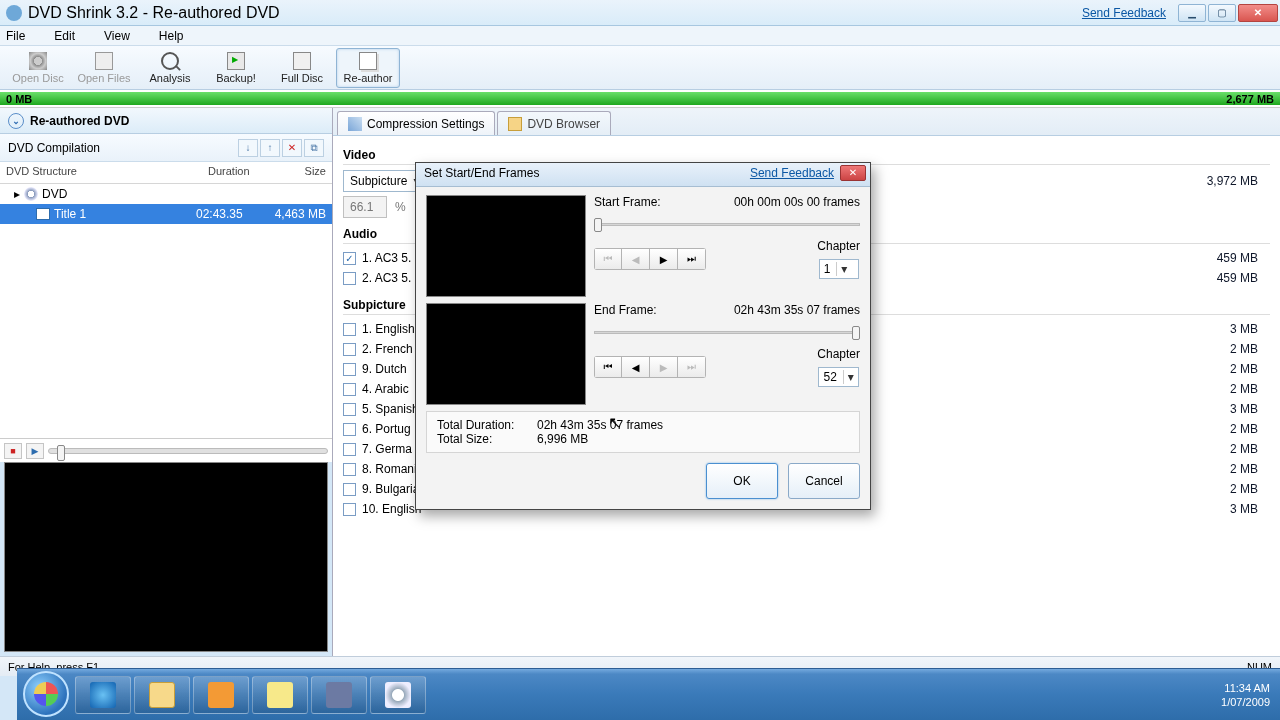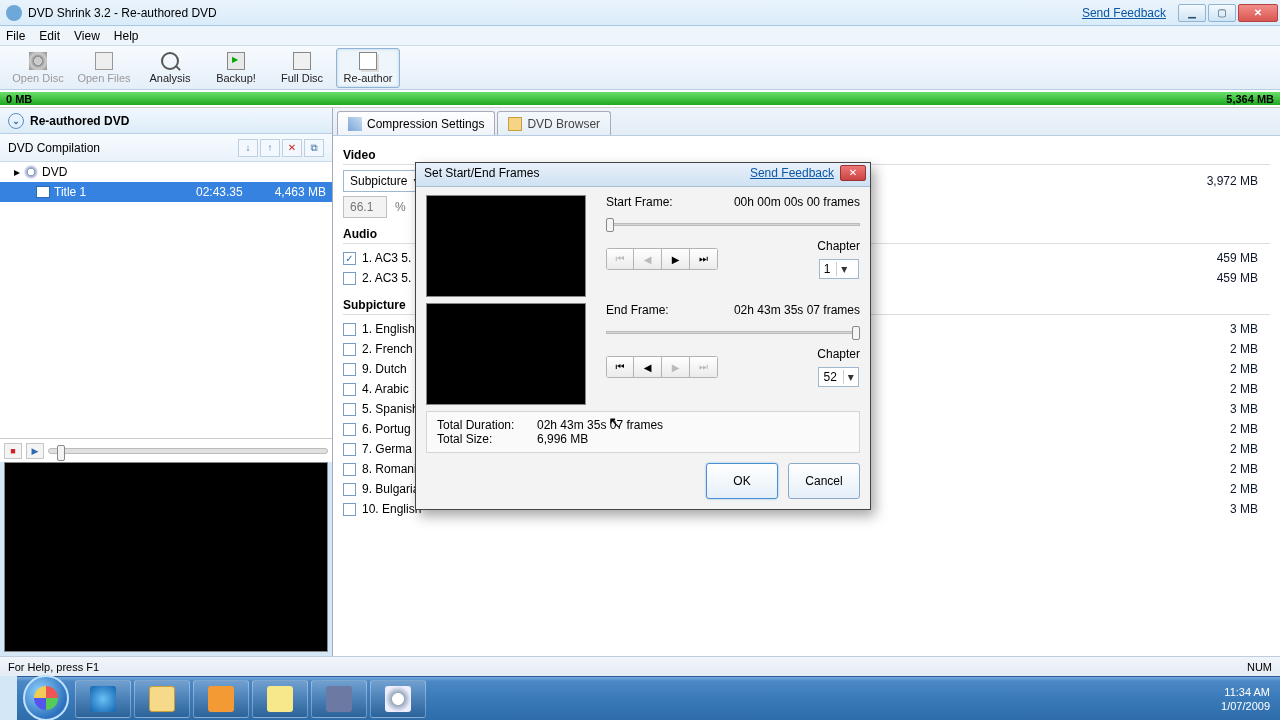--- a/index.html
+++ b/index.html
@@ -1,30 +1,30 @@
 <!DOCTYPE html>
 <html><head>
 <meta charset="utf-8">
 <style>
 * { box-sizing: border-box; margin: 0; padding: 0; }
 body { font-family: "Segoe UI", Tahoma, sans-serif; font-size: 12px; background: #d4e7f7; width: 1280px; height: 720px; overflow: hidden; position: relative; }
 
 
 .titlebar { height: 26px; background: linear-gradient(#eaf3fb, #d9ecf9); display: flex; align-items: center; padding: 0 2px 0 6px; border-bottom: 1px solid #a7c7e0; }
 .titlebar .app-icon { width: 16px; height: 16px; background: #6ea8d8; border-radius: 50%; margin-right: 6px; display:inline-block; }
-.titlebar .title { flex: 1; font-size: 12px; color: #000; }
+.titlebar .title { flex: 1; font-size: 16px; color: #000; }
 .titlebar .feedback { color: #0b57a4; text-decoration: underline; margin-right: 10px; cursor: pointer; }
 .win-btn { width: 28px; height: 18px; margin-left: 2px; background: linear-gradient(#f4f9fe,#cfe4f4); border: 1px solid #8fb4d4; border-radius: 2px; display:flex; align-items:center; justify-content:center; font-size:10px; color:#2a4d6d; cursor:pointer;}
 .win-btn.close { background: linear-gradient(#f28d8a,#d95650); border-color:#b34440; color:#fff; font-weight:bold; width:40px;}
 .win-btn.close::before{content:"✕";}
 .win-min::before{content:"▁";}
 .win-max::before{content:"▢";}
 
 
-.menubar { height: 20px; background: #eef5fb; display: flex; align-items: center; padding: 0 6px; border-bottom: 1px solid #cbdceb; }
+.menubar { height: 20px; background: #eef5fb; display: flex; align-items: center; padding: 0 6px; border-bottom: 1px solid #cbdceb; gap: 15px; }
 .menubar span { margin-right: 14px; cursor: default; }
 
 
 .toolbar { height: 44px; background: linear-gradient(#f7fbff,#e5eff8); display: flex; align-items: center; padding: 0 6px; border-bottom: 1px solid #b7cee2; gap:2px;}
 .tool-btn { width: 64px; height: 40px; display:flex; flex-direction:column; align-items:center; justify-content:center; border:1px solid transparent; border-radius:3px; font-size:11px; cursor:pointer; color:#222;}
 .tool-btn.disabled { color:#999; }
 .tool-btn.active { border:1px solid #8fb4d4; background: #eef5fb; box-shadow: inset 0 0 3px #b2d0eb;}
 .tool-ico { width:18px; height:18px; margin-bottom:2px; display:inline-block;}
 .ico-disc{background:radial-gradient(circle,#ccc 30%,#888 32%,#ccc 60%,#888);}
 .ico-files{background:#eee; border:1px solid #999;}
@@ -88,21 +88,21 @@
 .pct-box{height:22px;border:1px solid #c0c0c0;background:#f3f3f3;display:inline-flex;align-items:center;padding:0 6px;width:44px;color:#777;}
 .pct-lbl{color:#777;margin:0 8px;}
 
 
 .dialog{position:absolute; left:415px; top:162px; width:456px; background:#f3f3f3; border:1px solid #444; box-shadow:4px 6px 12px rgba(0,0,0,0.35);}
 .dlg-title{height:24px;background:linear-gradient(#e8f1fa,#cfe1f2);display:flex;align-items:center;padding:0 4px 4px 8px;border-bottom:1px solid #a6bdd2;}
 .dlg-title .t{flex:1;font-size:12px;color:#000;}
 .dlg-title .fb{color:#0b57a4;text-decoration:underline;margin-right:6px;cursor:pointer;}
 .dlg-close{width:26px;height:16px;background:linear-gradient(#e77,#c44);border:1px solid #933;color:#fff;display:flex;align-items:center;justify-content:center;font-size:10px;border-radius:2px;cursor:pointer;}
 .dlg-body{padding:8px 10px 10px 10px;}
-.frame-row{display:flex; gap:20px; margin-bottom:6px;}
+.frame-row{display:flex; gap:8px; margin-bottom:6px;}
 .thumb{width:160px;height:102px;background:#000;border:1px solid #888;}
 .frame-info{flex:1; display:flex; flex-direction:column;}
 .fi-top{display:flex;}
 .fi-lbl{flex:1;}
 .fi-val{text-align:right;}
 .fi-slider{height:16px; margin:8px 0 6px 0; position:relative;}
 .fi-track{position:absolute;left:0;right:0;top:6px;height:3px;background:#d6d6d6;border:1px solid #bbb;}
 .fi-thumb{position:absolute;top:1px;width:8px;height:14px;background:#f4f4f4;border:1px solid #888;border-radius:2px;}
 .fi-ctrls{display:flex; align-items:center;}
 .nav-btn{width:28px;height:22px;border:1px solid #b3b3b3;background:linear-gradient(#fff,#ebebeb);display:flex;align-items:center;justify-content:center;font-size:10px;cursor:pointer;}
@@ -117,21 +117,21 @@
 .totals .tl{width:100px;}
 .dlg-btns{display:flex;justify-content:flex-end;gap:10px;}
 .dlg-btn{width:72px;height:36px;border:1px solid #8aa9c8;background:linear-gradient(#fff,#e5eff8);border-radius:3px;cursor:pointer;display:flex;align-items:center;justify-content:center;}
 .dlg-btn.primary{border:1px solid #4a8fd0;box-shadow:0 0 2px #74b1e8;}
 
 
 .statusbar{position:absolute;left:0;right:0;bottom:44px;height:20px;background:linear-gradient(#f1f5fa,#e4ecf4);border-top:1px solid #c0cddb;display:flex;align-items:center;padding:0 8px;font-size:11px;}
 .status-r{margin-left:auto;}
 
 
-.taskbar{position:absolute;left:17px;right:0;bottom:0;height:44px;background:linear-gradient(#74a9de 0%,#4c88c5 10%,#3a7ab9 50%,#2e6daa 100%);display:flex;align-items:center;padding:0 6px;border-top:1px solid #2d5d94;}
+.taskbar{position:absolute;left:17px;right:0;bottom:0;height:52px;background:linear-gradient(#74a9de 0%,#4c88c5 10%,#3a7ab9 50%,#2e6daa 100%);display:flex;align-items:center;padding:0 6px;border-top:1px solid #2d5d94;}
 .start{width:46px;height:46px;border-radius:50%;background:radial-gradient(circle at 35% 35%,#8fd1ff,#2d72bc 70%);border:2px solid #bfe2ff;margin-right:6px;display:flex;align-items:center;justify-content:center;cursor:pointer;margin-top:-2px;}
 .start .orb{width:24px;height:24px;border-radius:50%;background:conic-gradient(#e55 0 25%,#5c5 0 50%,#55e 0 75%,#ec5 0 100%);}
 .task-btn{width:56px;height:38px;background:linear-gradient(rgba(255,255,255,0.2),rgba(0,0,0,0.1));border:1px solid rgba(255,255,255,0.3);border-radius:3px;margin-right:3px;display:flex;align-items:center;justify-content:center;cursor:pointer;}
 .task-ico{width:26px;height:26px;border-radius:3px;}
 .tray{margin-left:auto;color:#fff;text-align:right;font-size:11px;line-height:14px;padding-right:4px;}
 
 .cursor{position:absolute;left:608px;top:413px;font-size:16px;color:#000;pointer-events:none;z-index:100;}
 </style>
 </head>
 <body>
@@ -175,36 +175,41 @@
     </div>
   <div class="tool-btn active">
       <span class="tool-ico ico-reauth"></span>
       <span>Re-author</span>
     </div>
 </div>
 
 <div class="usagebar">
   <div class="usage-fill"></div>
   <span class="usage-left">0 MB</span>
-  <span class="usage-right">5,364 MB</span>
+  <span class="usage-right">2,677 MB</span>
 </div>
 
 <div class="main">
 
   <div class="left-pane">
     <div class="left-header">
       <span class="exp-ico">⌄</span>
       <span>Re-authored DVD</span>
     </div>
     <div class="comp-head">
       <span class="lbl">DVD Compilation</span>
       <div class="ch-btn">↓</div>
       <div class="ch-btn">↑</div>
       <div class="ch-btn del">✕</div>
       <div class="ch-btn">⧉</div>
+    </div>
+    <div class="tree-head">
+      <div class="th-name">DVD Structure</div>
+      <div class="th-dur">Duration</div>
+      <div class="th-size">Size</div>
     </div>
     <div class="tree">
       <div class="tree-row">
         <span class="name"><span style="width:4px;"></span>▸ <span class="disc-ico"></span><span>DVD</span></span>
         <span class="dur"></span>
         <span class="sz"></span>
       </div>
       <div class="tree-row sel">
         <span class="name">
             <span style="width:26px;"></span>

